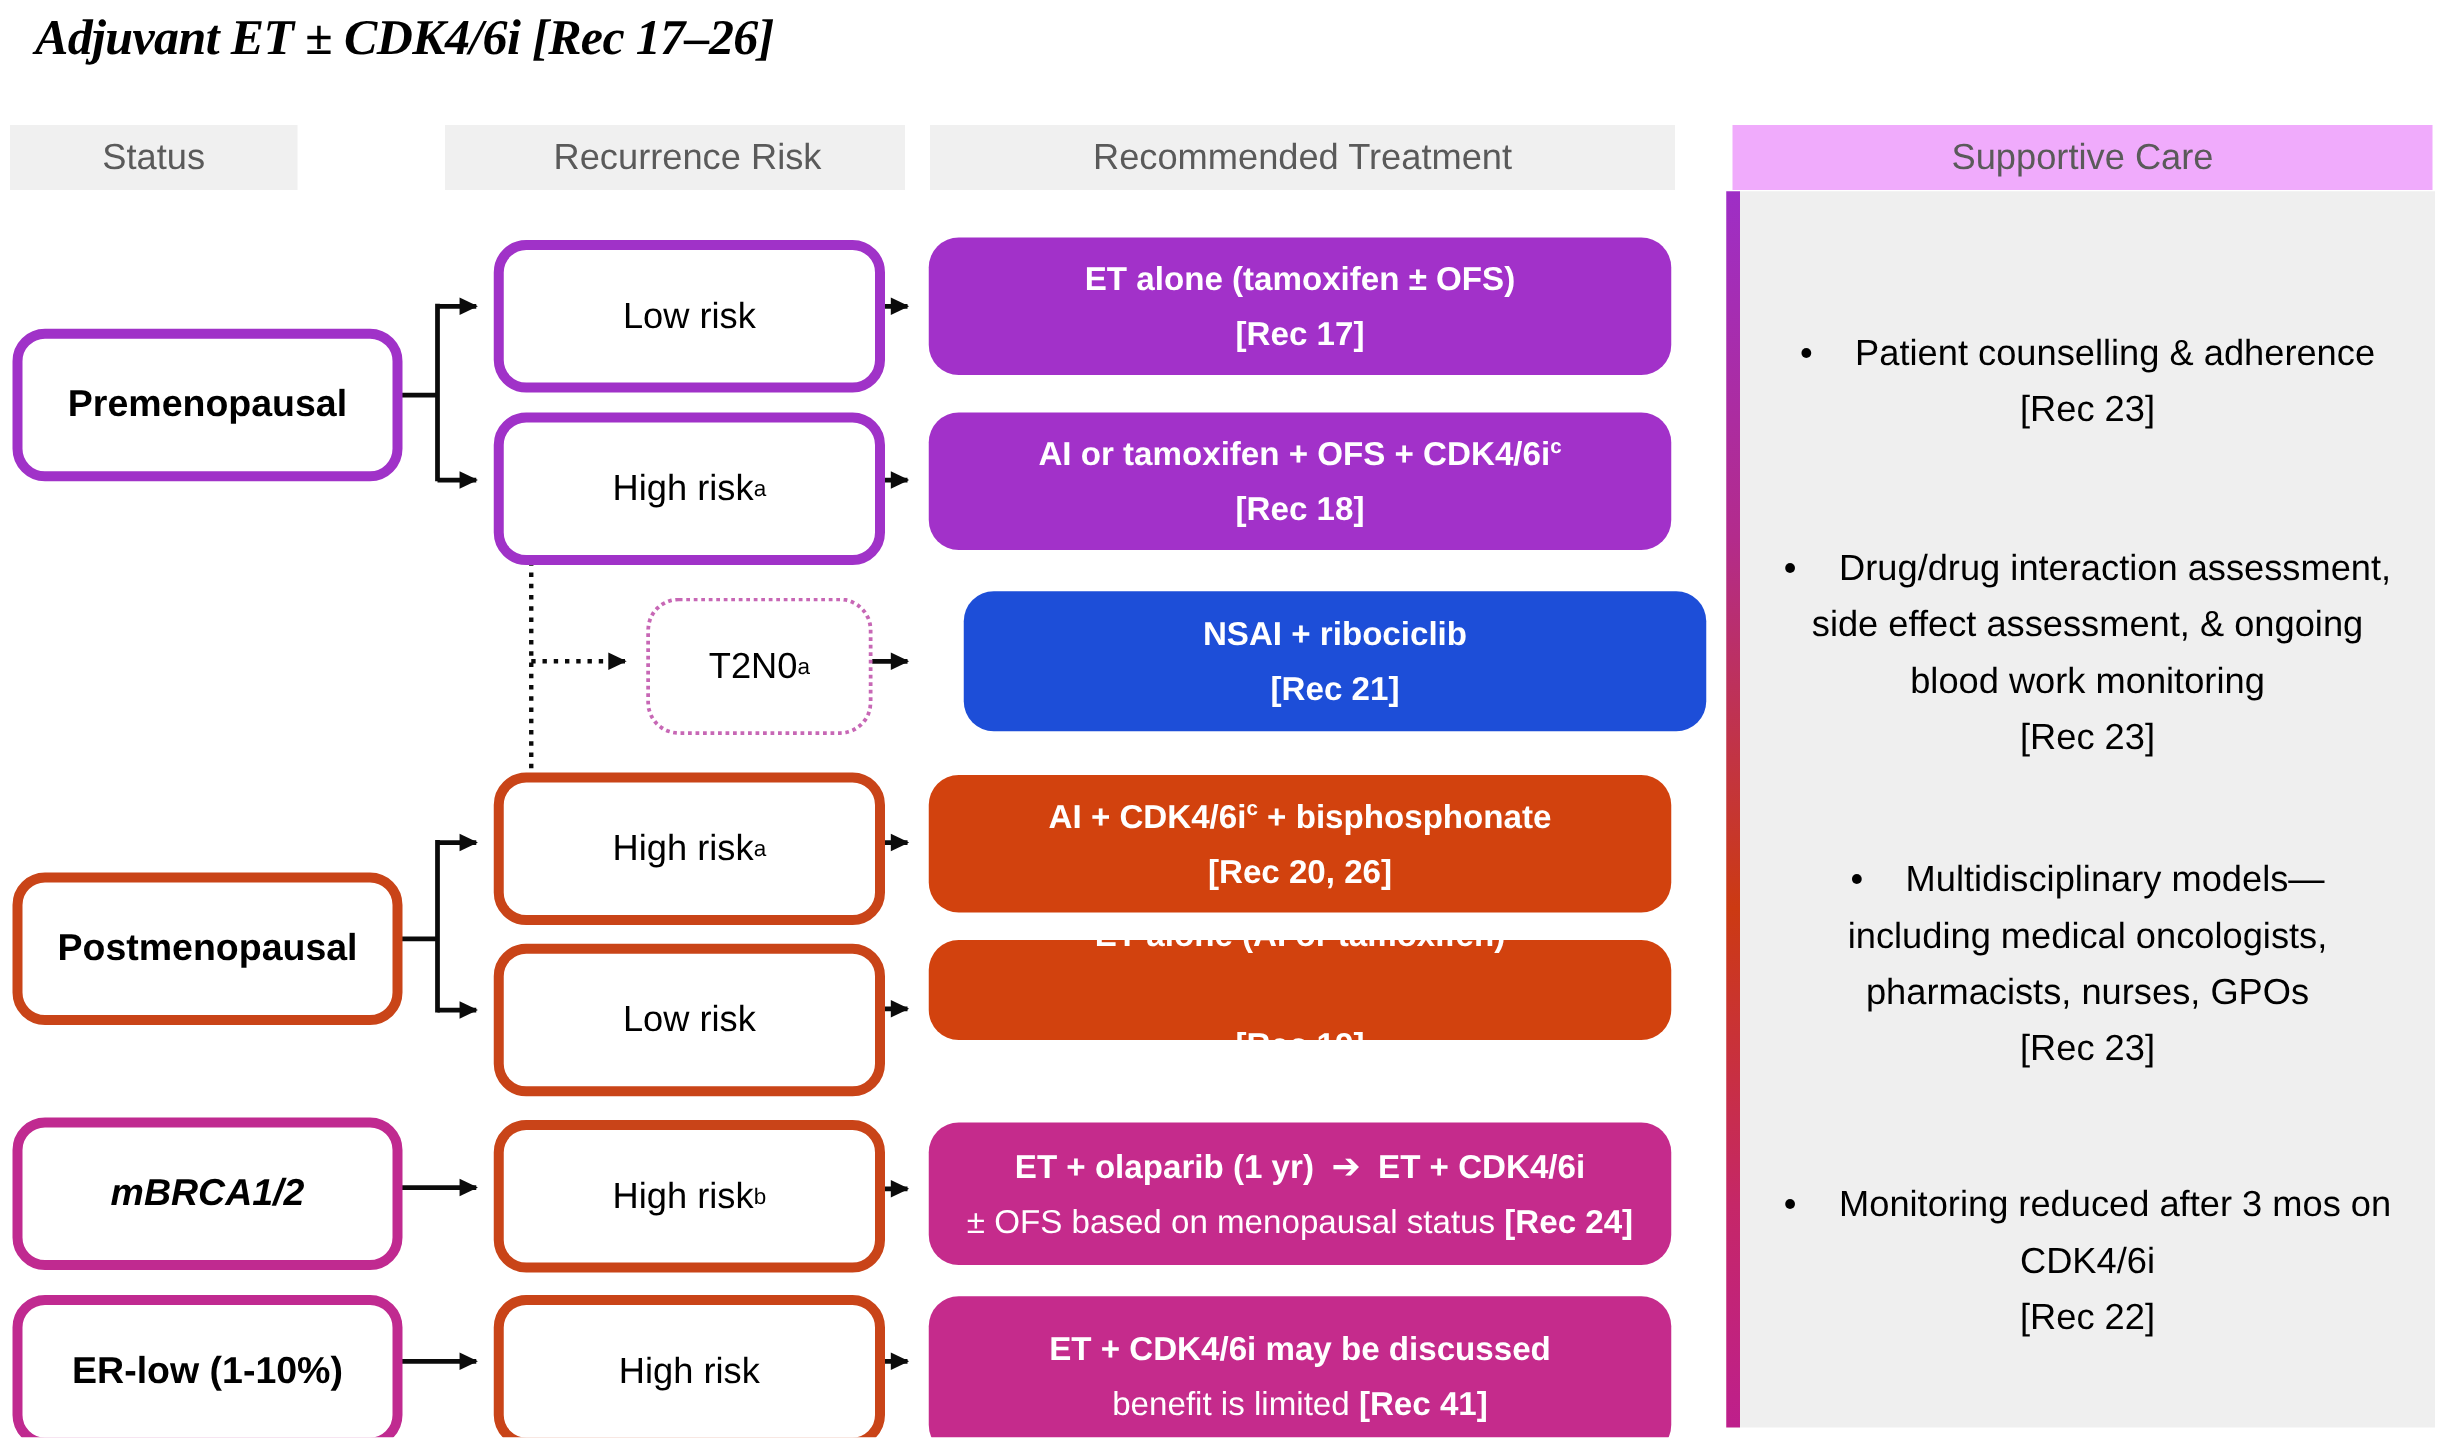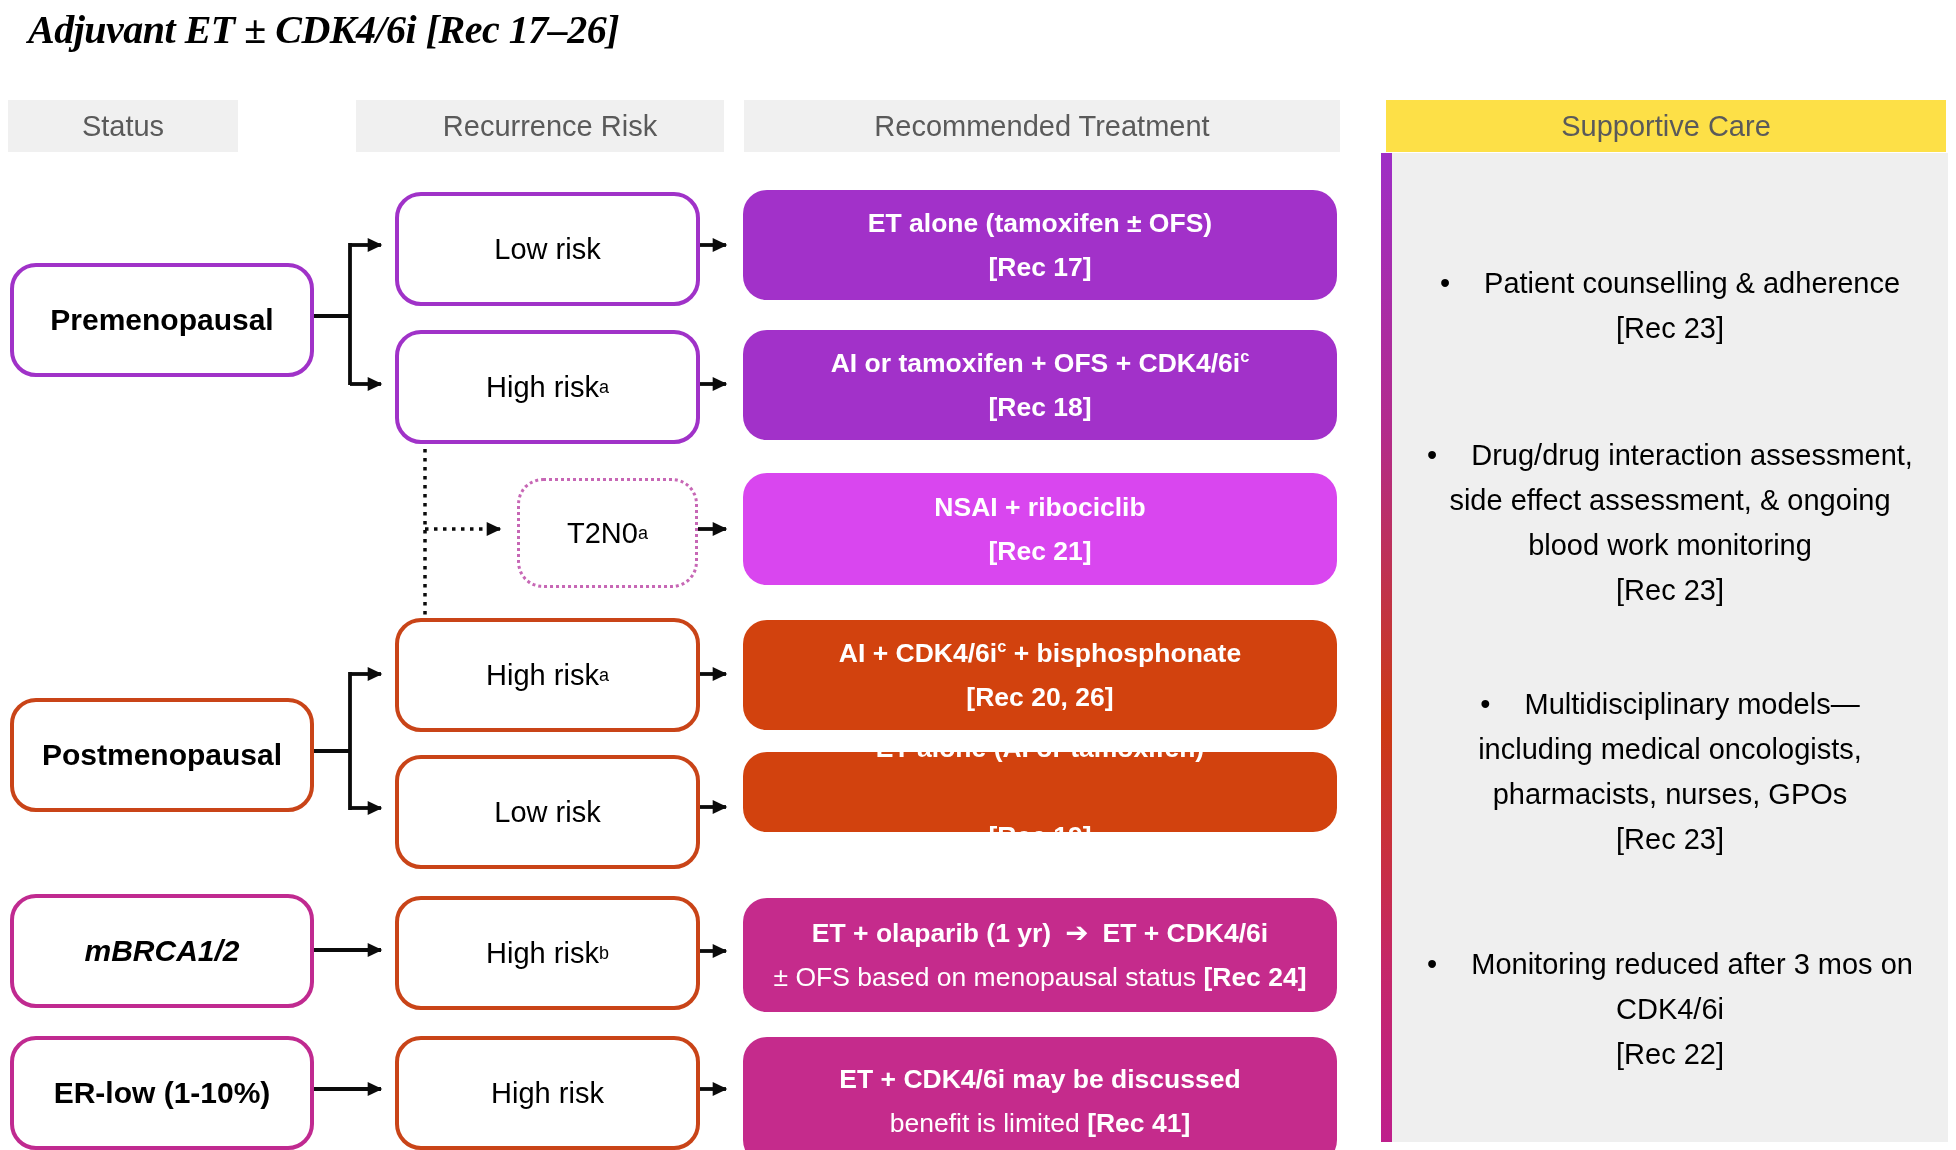--- a/index.html
+++ b/index.html
@@ -7,21 +7,21 @@
           font-family:"Liberation Sans",sans-serif;}
   .title{position:absolute;left:28px;top:6px;font-family:"Liberation Serif",serif;
          font-style:italic;font-weight:bold;font-size:40px;color:#000;letter-spacing:-0.5px;}
   .chead{position:absolute;top:100px;height:52px;background:#F0F0F0;color:#5a5a5a;
          font-size:29px;display:flex;align-items:center;justify-content:center;}
   #h-status{left:8px;width:230px;}
   #h-risk{left:356px;width:348px;padding-left:20px;}
   #h-treat{left:744px;width:596px;}
   #h-support{left:1386px;width:560px;}
 
-  .sbox,.rbox{position:absolute;background:#fff;border:4px solid #a3a3a3;border-radius:26px;
+  .sbox,.rbox{position:absolute;background:#fff;border:8px solid #a3a3a3;border-radius:26px;
          display:flex;align-items:center;justify-content:center;color:#000;z-index:2;}
   .sbox{left:10px;width:296px;height:106px;font-weight:bold;font-size:30px;}
   #premenopausal{top:263px;} #postmenopausal{top:698px;}
   #mbrca{top:894px;} #mbrca .lbl{font-style:italic;}
   #erlow{top:1036px;}
 
   .rbox{left:395px;width:297px;height:106px;font-size:29px;}
   #risk-low-pre{top:192px;} #risk-high-pre{top:330px;}
   #t2n0{left:517px;width:175px;height:104px;top:478px;border-style:dotted;border-width:3.5px;}
   #risk-high-post{top:618px;} #risk-low-post{top:755px;}
@@ -53,21 +53,21 @@
 </head>
 <body>
 
 <div class="canvas">
 
   <div class="title">Adjuvant ET ± CDK4/6i [Rec 17–26]</div>
 
   <div class="chead" id="h-status" style="background: rgb(240, 240, 240); color: rgb(90, 90, 90);">Status</div>
   <div class="chead" id="h-risk" style="background: rgb(240, 240, 240); color: rgb(90, 90, 90);">Recurrence Risk</div>
   <div class="chead" id="h-treat" style="background: rgb(240, 240, 240); color: rgb(90, 90, 90);">Recommended Treatment</div>
-  <div class="chead" id="h-support" style="background: #fde047; color: rgb(90, 90, 90);">Supportive Care</div>
+  <div class="chead" id="h-support" style="background: #f0abfc; color: rgb(90, 90, 90);">Supportive Care</div>
 
   <svg class="connectors" width="1956" height="1150" viewBox="0 0 1956 1150">
     <defs>
       <marker id="ah" viewBox="0 0 12 12" markerUnits="userSpaceOnUse" markerWidth="18" markerHeight="16" refX="10" refY="6" orient="auto">
         <path d="M0,0.8 L11,6 L0,11.2 z" fill="#0b0b0b"></path>
       </marker>
     </defs>
 
     <path class="ln" d="M308 316 H350"></path>
     <path class="ln" d="M350 243 V385"></path>
@@ -137,21 +137,21 @@
   </div>
 
   <div class="tbox" id="rec17" style="background: rgb(162, 49, 201);">
     <div class="tline"><span>ET alone (tamoxifen ± OFS)</span></div>
     <div class="tline"><span>[Rec 17]</span></div>
   </div>
   <div class="tbox" id="rec18" style="background: rgb(162, 49, 201);">
     <div class="tline"><span>AI or tamoxifen + OFS + CDK4/6i</span><sup>c</sup></div>
     <div class="tline"><span>[Rec 18]</span></div>
   </div>
-  <div class="tbox" id="rec21" style="background: #d946ef;">
+  <div class="tbox" id="rec21" style="background: #1d4ed8; margin-left: 28px;">
     <div class="tline"><span>NSAI + ribociclib</span></div>
     <div class="tline"><span>[Rec 21]</span></div>
   </div>
   <div class="tbox" id="rec20" style="background: rgb(210, 66, 14);">
     <div class="tline"><span>AI + CDK4/6i</span><sup>c</sup><span> + bisphosphonate</span></div>
     <div class="tline"><span>[Rec 20, 26]</span></div>
   </div>
   <div class="tbox" id="rec19" style="background: rgb(210, 66, 14);">
     <div class="tline"><span>ET alone (AI or tamoxifen)</span></div>
     <div class="tline"><span>[Rec 19]</span></div>

